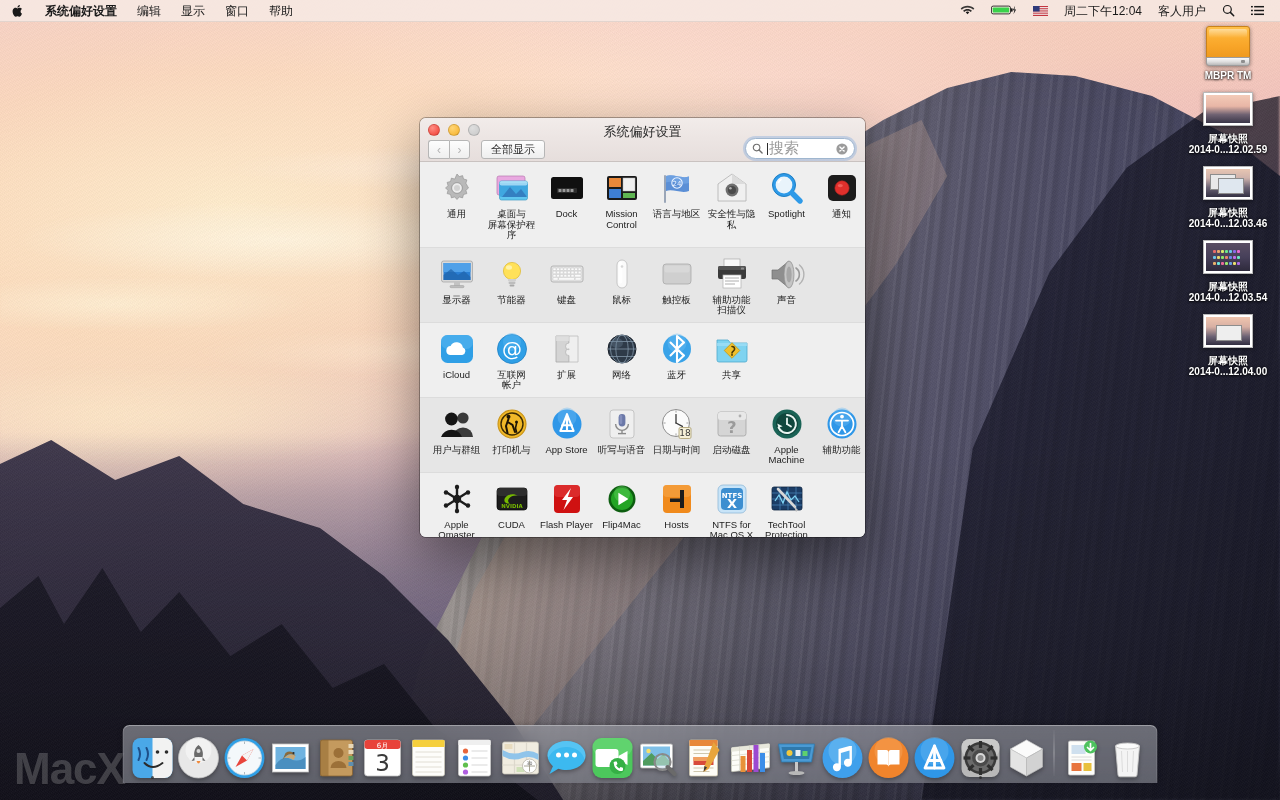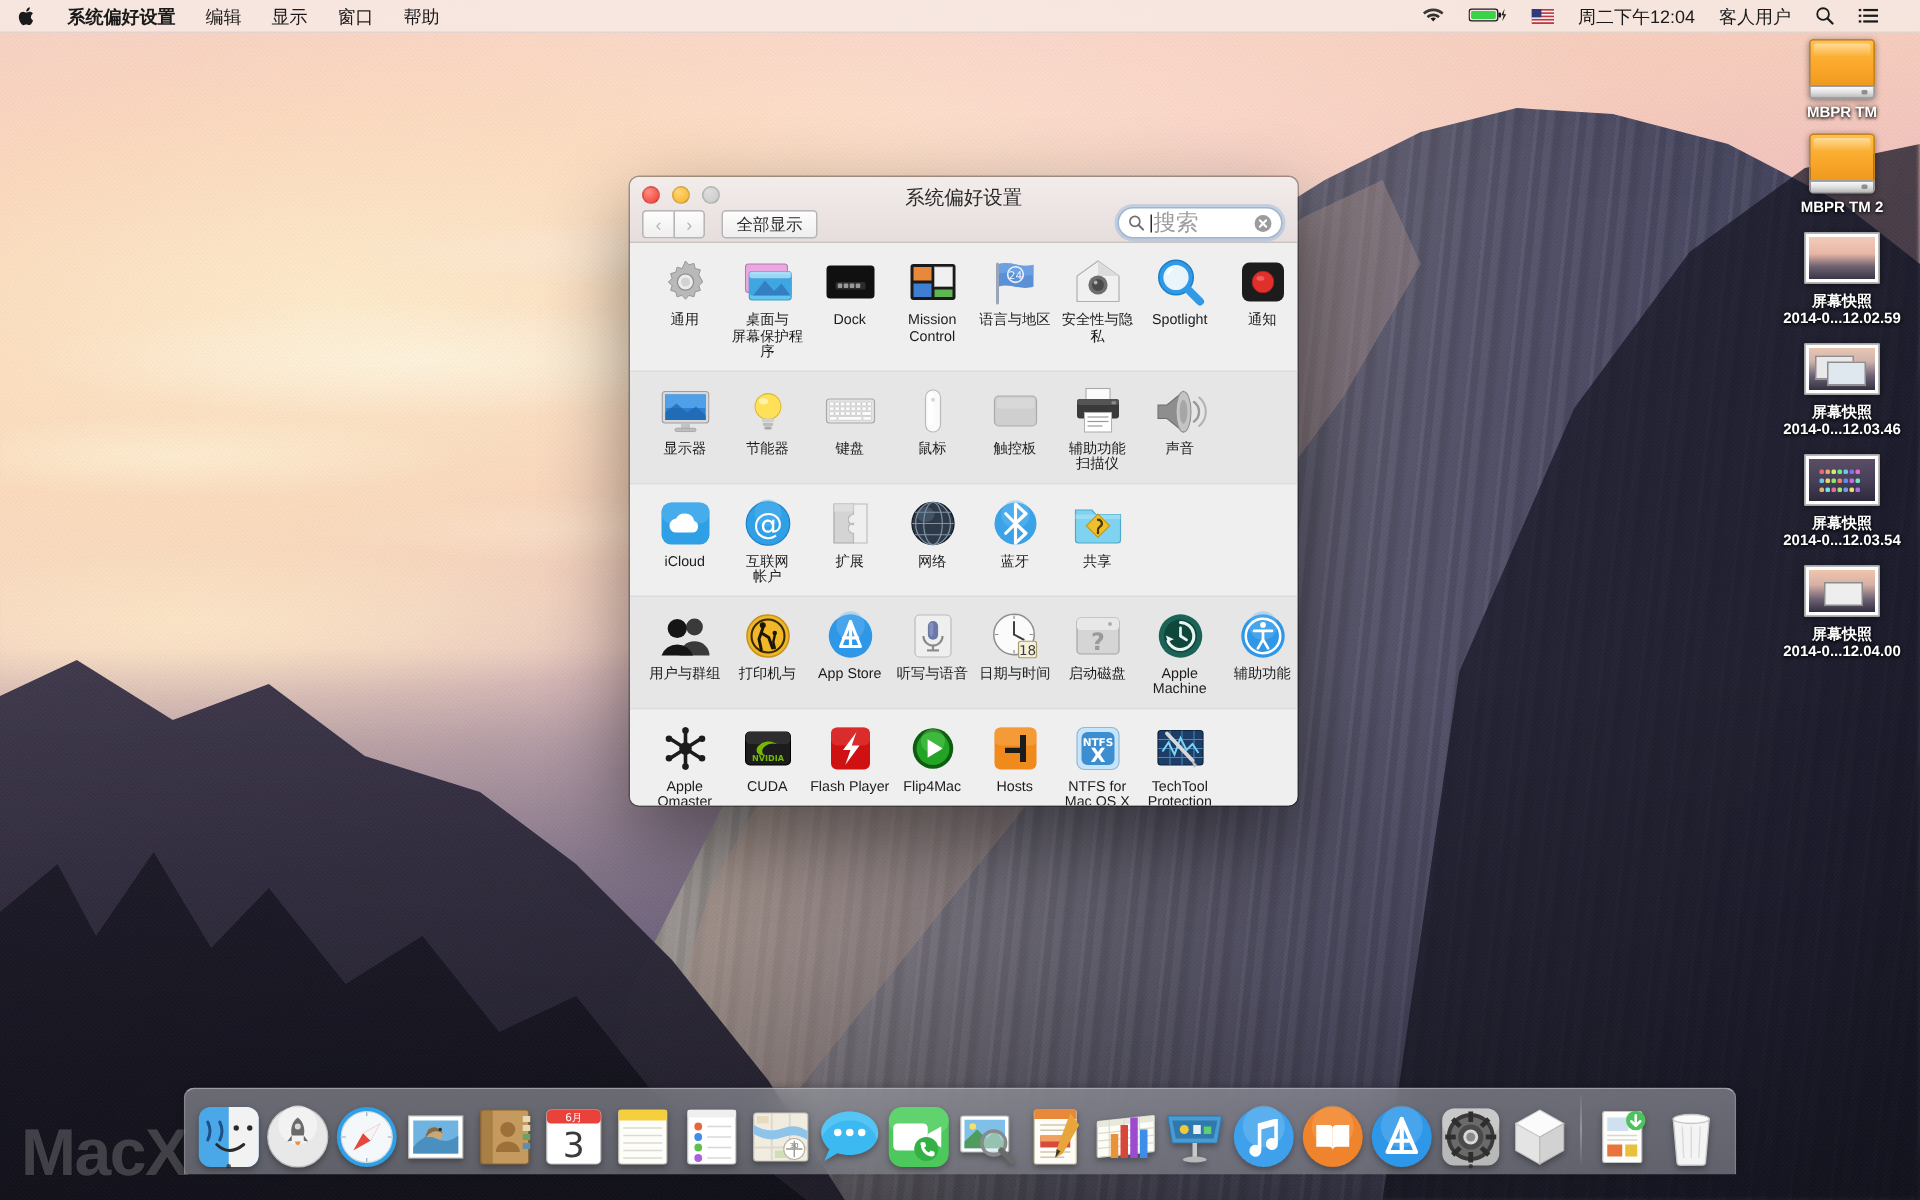--- a/index.html
+++ b/index.html
@@ -111,21 +111,21 @@
     font-size: 12px; color: #1a1a1a; z-index: 50;
     border-bottom: 1px solid rgba(0,0,0,0.08);
   }
   .mb-left { display: flex; align-items: center; height: 22px; }
   .mb-item {
     padding: 0 10px; height: 22px; line-height: 22px; white-space: nowrap;
     cursor: default;
   }
   .mb-item.apple { padding: 0 11px 0 12px; font-size: 14px; }
   .mb-item.bold { font-weight: bold; }
-  .mb-right { margin-left: auto; display: flex; height: 22px; padding-right: 20px; }
+  .mb-right { margin-left: auto; display: flex; height: 22px; padding-right: 8px; }
   .mb-right .mb-item { padding: 0 8px; }
   .apple-glyph {
     display:inline-block; width:12px; height:14px; position:relative; top:2px;
   }
   .ic-wifi { display:inline-block; width:15px; height:12px; position:relative; top:1px; }
   .ic-batt { display:inline-block; width:26px; height:12px; position:relative; top:1px; }
   .ic-flag { display:inline-block; width:15px; height:10px; position:relative; top:1px; }
   .ic-search { display:inline-block; width:13px; height:13px; position:relative; top:2px; }
   .ic-list { display:inline-block; width:13px; height:11px; position:relative; top:1px; }
 
@@ -381,32 +381,20 @@
           <div class="body"></div>
           <div class="base"></div>
           <div class="led"></div>
         </div>
     </div>
     <div class="desk-label">
       <span>MBPR TM</span>
     </div>
   </div>
 
-  <div class="desk-item">
-    <div class="desk-thumb">
-      <div class="drv">
-          <div class="body"></div>
-          <div class="base"></div>
-          <div class="led"></div>
-        </div>
-    </div>
-    <div class="desk-label">
-      <span>MBPR TM 2</span>
-    </div>
-  </div>
 
 
 
   <div class="desk-item">
     <div class="desk-thumb">
       <div class="shot">
           <div class="inner shot-a"></div>
         </div>
     </div>
     <div class="desk-label">

